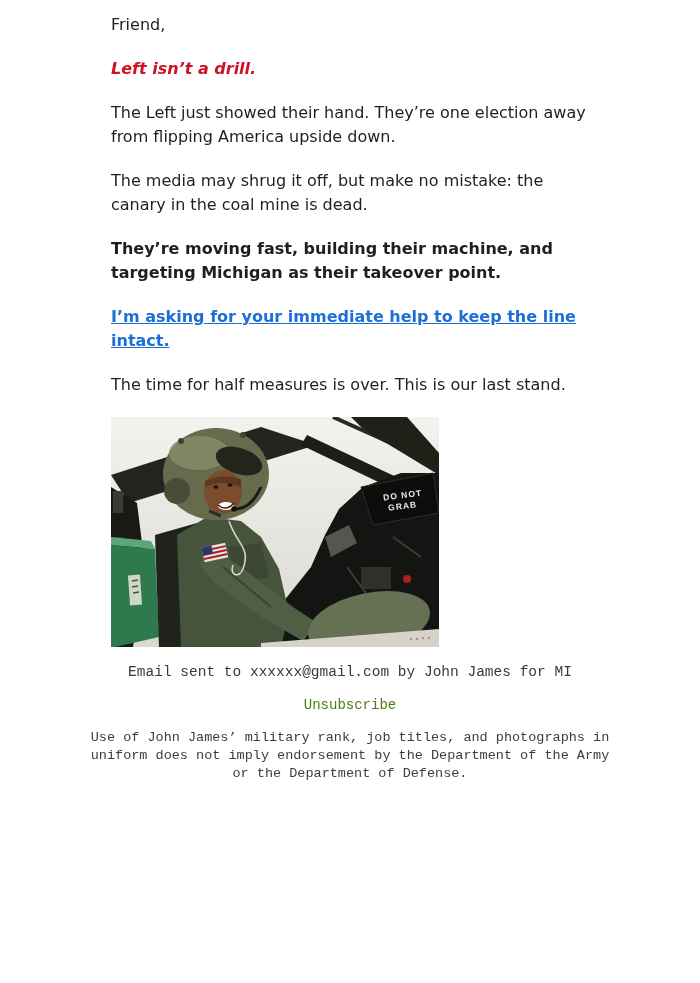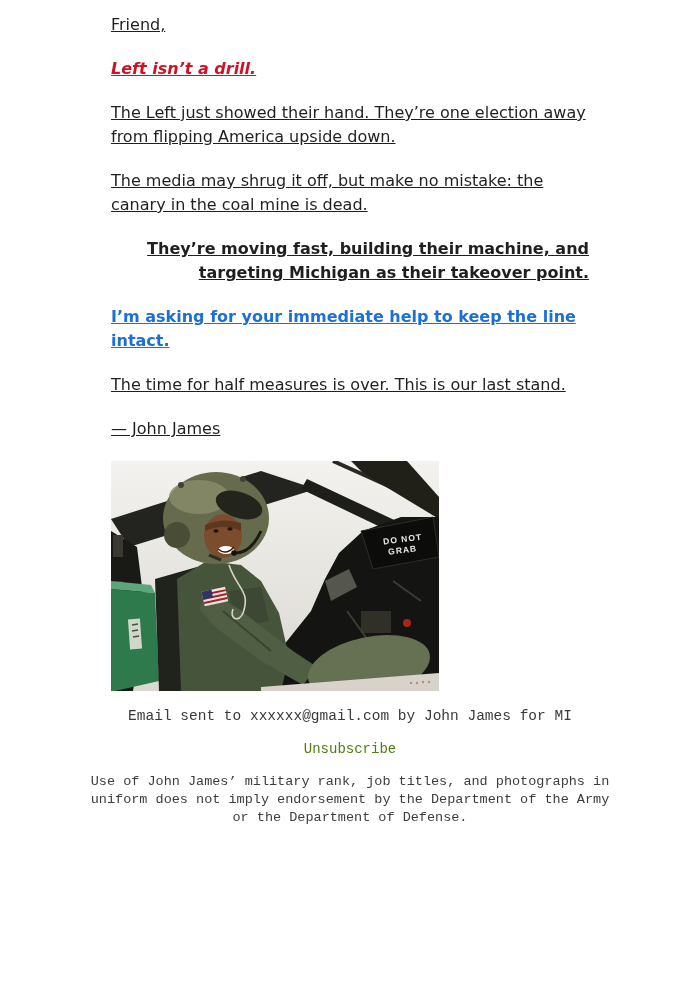--- a/index.html
+++ b/index.html
@@ -15,28 +15,27 @@
     margin-left: 93px;
     padding-top: 13px;
   }
   .body-copy { padding-left: 18px; }
   .body-copy p {
     margin: 0 0 20px 0;
     font-size: 16px;
     line-height: 24px;
     width: 478px;
     color: #1f1f1f;
-    text-decoration: underline;
   }
   p.alert-line {
     color: #cf1124;
     font-weight: bold;
     font-style: italic;
   }
-  p.bold-line { font-weight: bold; text-align: right; }
+  p.bold-line { font-weight: bold; }
   p.underline-line { text-decoration: underline; }
   p.cta-line {
     color: #1d6fd8;
     font-weight: bold;
     text-decoration: underline;
     cursor: pointer;
   }
   .button-row {
     width: 100%;
     text-align: center;
@@ -99,21 +98,20 @@
     <p class="alert-line">Left isn’t a drill.</p>
     <p>The Left just showed their hand. They’re one election away from flipping America upside down.</p>
     <p>The media may shrug it off, but make no mistake: the canary in the coal mine is dead.</p>
     <p class="bold-line">They’re moving fast, building their machine, and targeting Michigan as their takeover point.</p>
     <p class="cta-line">I’m asking for your immediate help to keep the line intact.</p>
   </div>
 
 
   <div class="body-copy">
     <p>The time for half measures is over. This is our last stand.</p>
-    <p>— John James</p>
   </div>
 
   <div class="photo-wrap">
     <svg width="328" height="230" viewBox="0 0 328 230" xmlns="http://www.w3.org/2000/svg">
       <defs>
         <linearGradient id="sky" x1="0" y1="0" x2="0" y2="1">
           <stop offset="0" stop-color="#f3f2ee"></stop>
           <stop offset="1" stop-color="#dbd8d2"></stop>
         </linearGradient>
       </defs>

